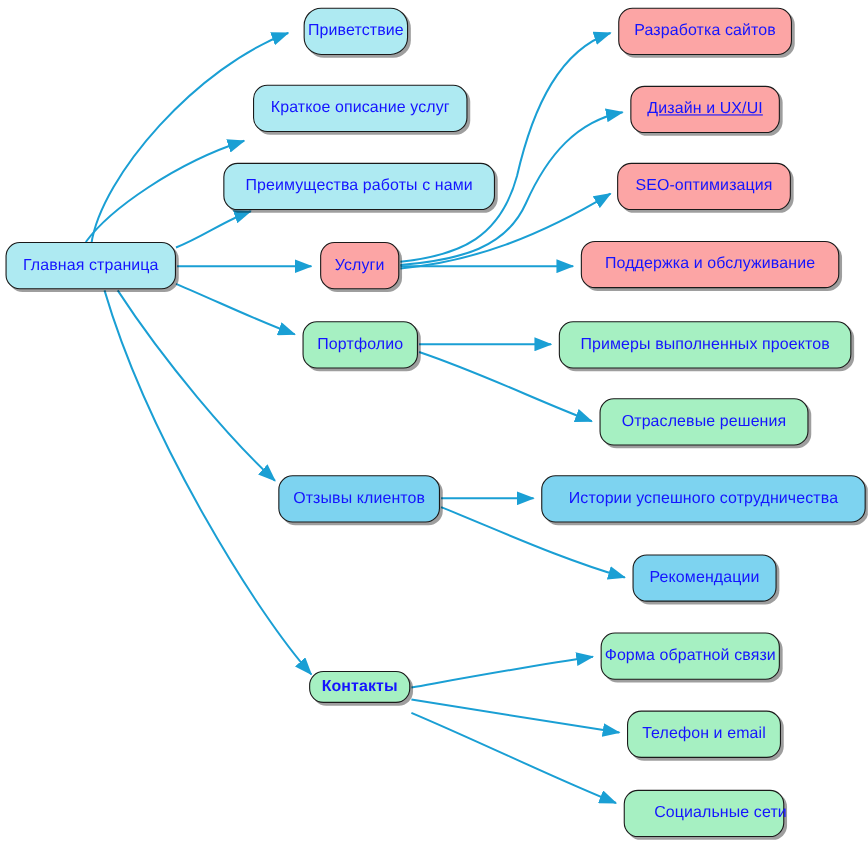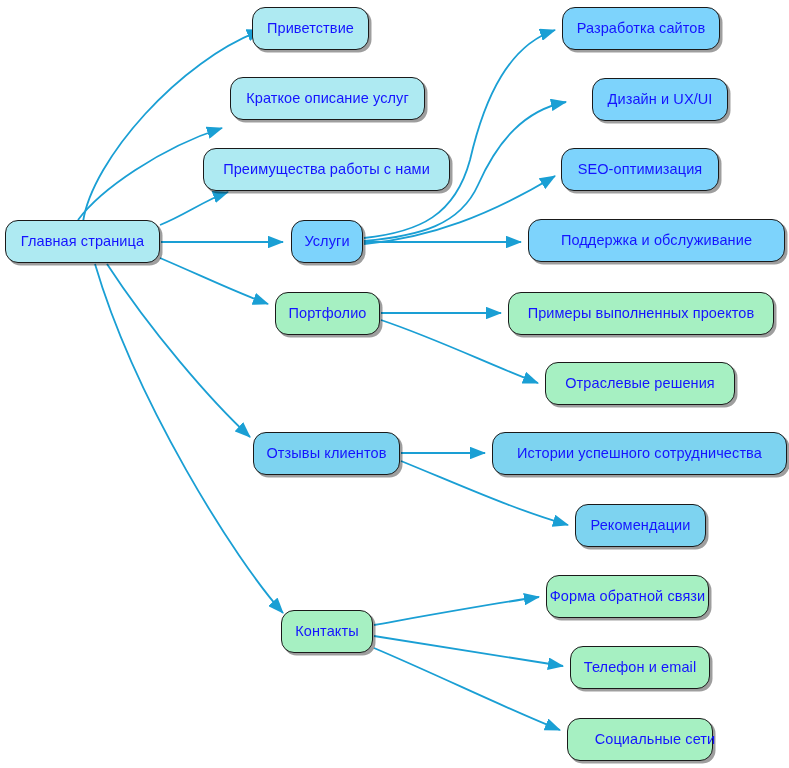--- a/index.html
+++ b/index.html
@@ -32,21 +32,21 @@
     align-items: center;
     justify-content: center;
     color: #1414ff;
     font-size: 14.5px;
     line-height: 1;
     white-space: nowrap;
     letter-spacing: 0.1px;
     box-shadow: 2.5px 2.5px 0 rgba(0,0,0,0.38);
   }
   .fill-lightblue { background: #aeeaf2; }
-  .fill-cyan      { background: #7dd3fc; }
+  .fill-cyan      { background: #fca5a5; }
   .fill-green     { background: #a6f0c2; }
   .fill-blue      { background: #7dd3f0; }
 </style>
 </head>
 <body>
 
 <div id="canvas">
 
   <svg id="edges" viewBox="0 0 789 768" xmlns="http://www.w3.org/2000/svg">
     <defs>
@@ -73,63 +73,63 @@
         <path d="M 374,625 C 430,615 490,604 539,597"></path>
         <path d="M 374,636 C 440,647 505,657 563,666"></path>
         <path d="M 374,648 C 440,676 505,708 560,730"></path>
       </g>
   </svg>
 
   <div id="node-layer">
       <div class="node fill-lightblue" style="left: 5px; top: 220px; width: 155px; height: 43px;">
         <span>Главная страница</span>
       </div>
-      <div class="node fill-lightblue" style="left: 252px; top: 7px; width: 117px; height: 43px;">
+      <div class="node fill-lightblue" style="left: 276px; top: 7px; width: 95px; height: 43px; border-radius: 16px;">
         <span>Приветствие</span>
       </div>
       <div class="node fill-lightblue" style="left: 230px; top: 77px; width: 195px; height: 43px;">
         <span>Краткое описание услуг</span>
       </div>
       <div class="node fill-lightblue" style="left: 203px; top: 148px; width: 247px; height: 43px;">
         <span>Преимущества работы с нами</span>
       </div>
       <div class="node fill-cyan" style="left: 291px; top: 220px; width: 72px; height: 43px;">
         <span>Услуги</span>
       </div>
       <div class="node fill-cyan" style="left: 562px; top: 7px; width: 158px; height: 43px;">
         <span>Разработка сайтов</span>
       </div>
-      <div class="node fill-cyan" style="left: 592px; top: 78px; width: 136px; height: 43px;">
+      <div class="node fill-cyan" style="left: 573px; top: 78px; width: 136px; height: 43px; text-decoration: underline;">
         <span>Дизайн и UX/UI</span>
       </div>
       <div class="node fill-cyan" style="left: 561px; top: 148px; width: 158px; height: 43px;">
         <span>SEO-оптимизация</span>
       </div>
-      <div class="node fill-cyan" style="left: 528px; top: 219px; width: 257px; height: 43px;">
+      <div class="node fill-cyan" style="left: 528px; top: 219px; width: 235px; height: 43px;">
         <span>Поддержка и обслуживание</span>
       </div>
       <div class="node fill-green" style="left: 275px; top: 292px; width: 105px; height: 43px;">
         <span>Портфолио</span>
       </div>
       <div class="node fill-green" style="left: 508px; top: 292px; width: 266px; height: 43px;">
         <span>Примеры выполненных проектов</span>
       </div>
       <div class="node fill-green" style="left: 545px; top: 362px; width: 190px; height: 43px; text-align: right;">
         <span>Отраслевые решения</span>
       </div>
       <div class="node fill-blue" style="left: 253px; top: 432px; width: 147px; height: 43px;">
         <span>Отзывы клиентов</span>
       </div>
       <div class="node fill-blue" style="left: 492px; top: 432px; width: 295px; height: 43px;">
         <span>Истории успешного сотрудничества</span>
       </div>
       <div class="node fill-blue" style="left: 575px; top: 504px; width: 131px; height: 43px;">
         <span>Рекомендации</span>
       </div>
-      <div class="node fill-green" style="left: 281px; top: 610px; width: 92px; height: 43px;">
+      <div class="node fill-green" style="left: 281px; top: 610px; width: 92px; height: 29px; font-weight: bold;">
         <span>Контакты</span>
       </div>
       <div class="node fill-green" style="left: 546px; top: 575px; width: 163px; height: 43px;">
         <span>Форма обратной связи</span>
       </div>
       <div class="node fill-green" style="left: 570px; top: 646px; width: 140px; height: 43px;">
         <span>Телефон и email</span>
       </div>
       <div class="node fill-green" style="left: 567px; top: 718px; width: 146px; height: 43px; padding-left: 30px;">
         <span>Социальные сети</span>

